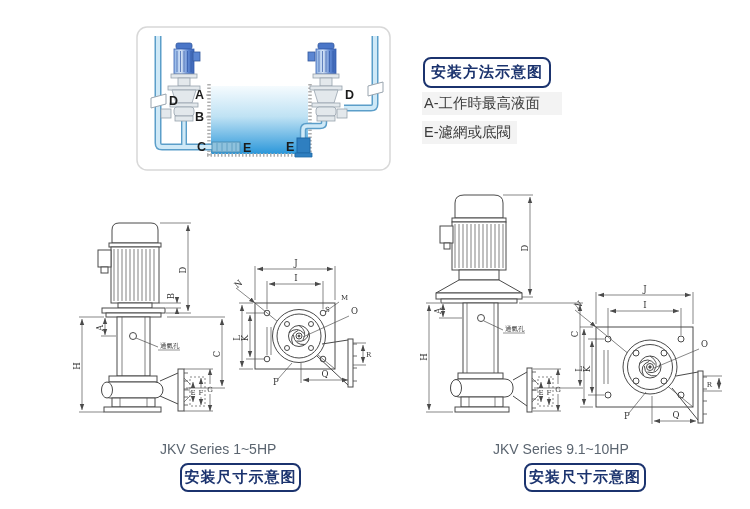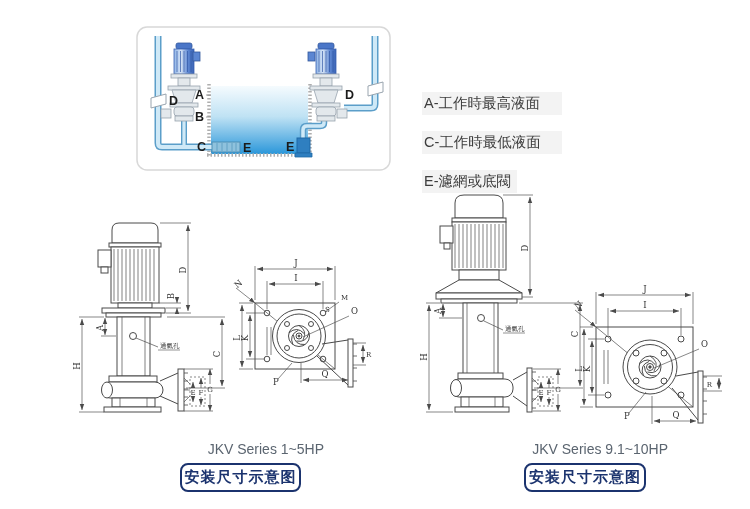--- a/index.html
+++ b/index.html
@@ -2,26 +2,26 @@
 <html><head>
 <meta charset="utf-8">
 <style>
   html,body{margin:0;padding:0;background:#fff;}
   #stage{position:relative;width:750px;height:509px;background:#ffffff;overflow:hidden;
          font-family:"Liberation Sans",sans-serif;}
   .abs{position:absolute;}
   .navybox{border:2.5px solid #1b336e;border-radius:8px;color:#1b336e;font-weight:bold;
            display:flex;align-items:center;justify-content:center;font-size:15px;
            letter-spacing:1px;background:#ffffff;}
-  .legend{display:flex;flex-direction:column;gap:16px;}
+  .legend{display:flex;flex-direction:column;gap:3px;}
   .legend-row{display:flex;}
   .legend-item{font-size:14.5px;color:#3d3d3d;background:#f3f3f3;padding:2px 6px 2px 2px;
                white-space:nowrap;}
   .legend-col1{width:132px;}
-  .caption{font-size:14px;color:#5b6570;text-align:right;}
+  .caption{font-size:14px;color:#5b6570;text-align:left;}
   svg text{font-family:"DejaVu Serif",serif;}
   text.dim{font-size:8.5px;fill:#333;}
   text.dims{font-size:7px;fill:#333;}
   text.mark{font-family:"Liberation Sans",sans-serif;font-size:12.5px;font-weight:600;fill:#1b1b1b;}
   text.vent{font-size:6.5px;fill:#333;}
 </style>
 </head>
 <body>
 
 <div id="stage">
@@ -443,27 +443,29 @@
   <text class="dim" x="645" y="308" text-anchor="middle">I</text>
   <text class="dim" transform="rotate(-40 580 307)" x="580" y="307" text-anchor="middle">N</text>
   <text class="dim" x="701" y="347">O</text>
   <text class="dim" transform="rotate(-90 582 369)" x="582" y="369" text-anchor="middle">L</text>
   <text class="dim" transform="rotate(-90 590 369)" x="590" y="369" text-anchor="middle">K</text>
   <text class="dims" x="712" y="387" text-anchor="end">R</text>
   <text class="dim" x="624" y="419">P</text>
   <text class="dim" x="676" y="418" text-anchor="middle">Q</text>
 </svg>
 
+<div class="abs navybox" style="left:423px;top:57px;width:124px;height:27px;">
+  <span>安装方法示意图</span>
+</div>
 
 <div class="abs legend" style="left:422px;top:92px;width:310px;">
   <div class="legend-row">
     <span class="legend-item legend-col1">A-工作時最高液面</span>
   </div>
   <div class="legend-row">
-    <span class="legend-item legend-col1">C-工作時最低液面</span>
   </div>
   <div class="legend-row">
     <span class="legend-item">E-濾網或底閥</span>
   </div>
 </div>
 
 <div class="abs caption" style="left:160px;top:441px;width:164px;">JKV Series 1~5HP</div>
 <div class="abs caption" style="left:493px;top:441px;width:175px;">JKV Series 9.1~10HP</div>
 
 <div class="abs navybox" style="left:180px;top:463px;width:117px;height:25px;">

